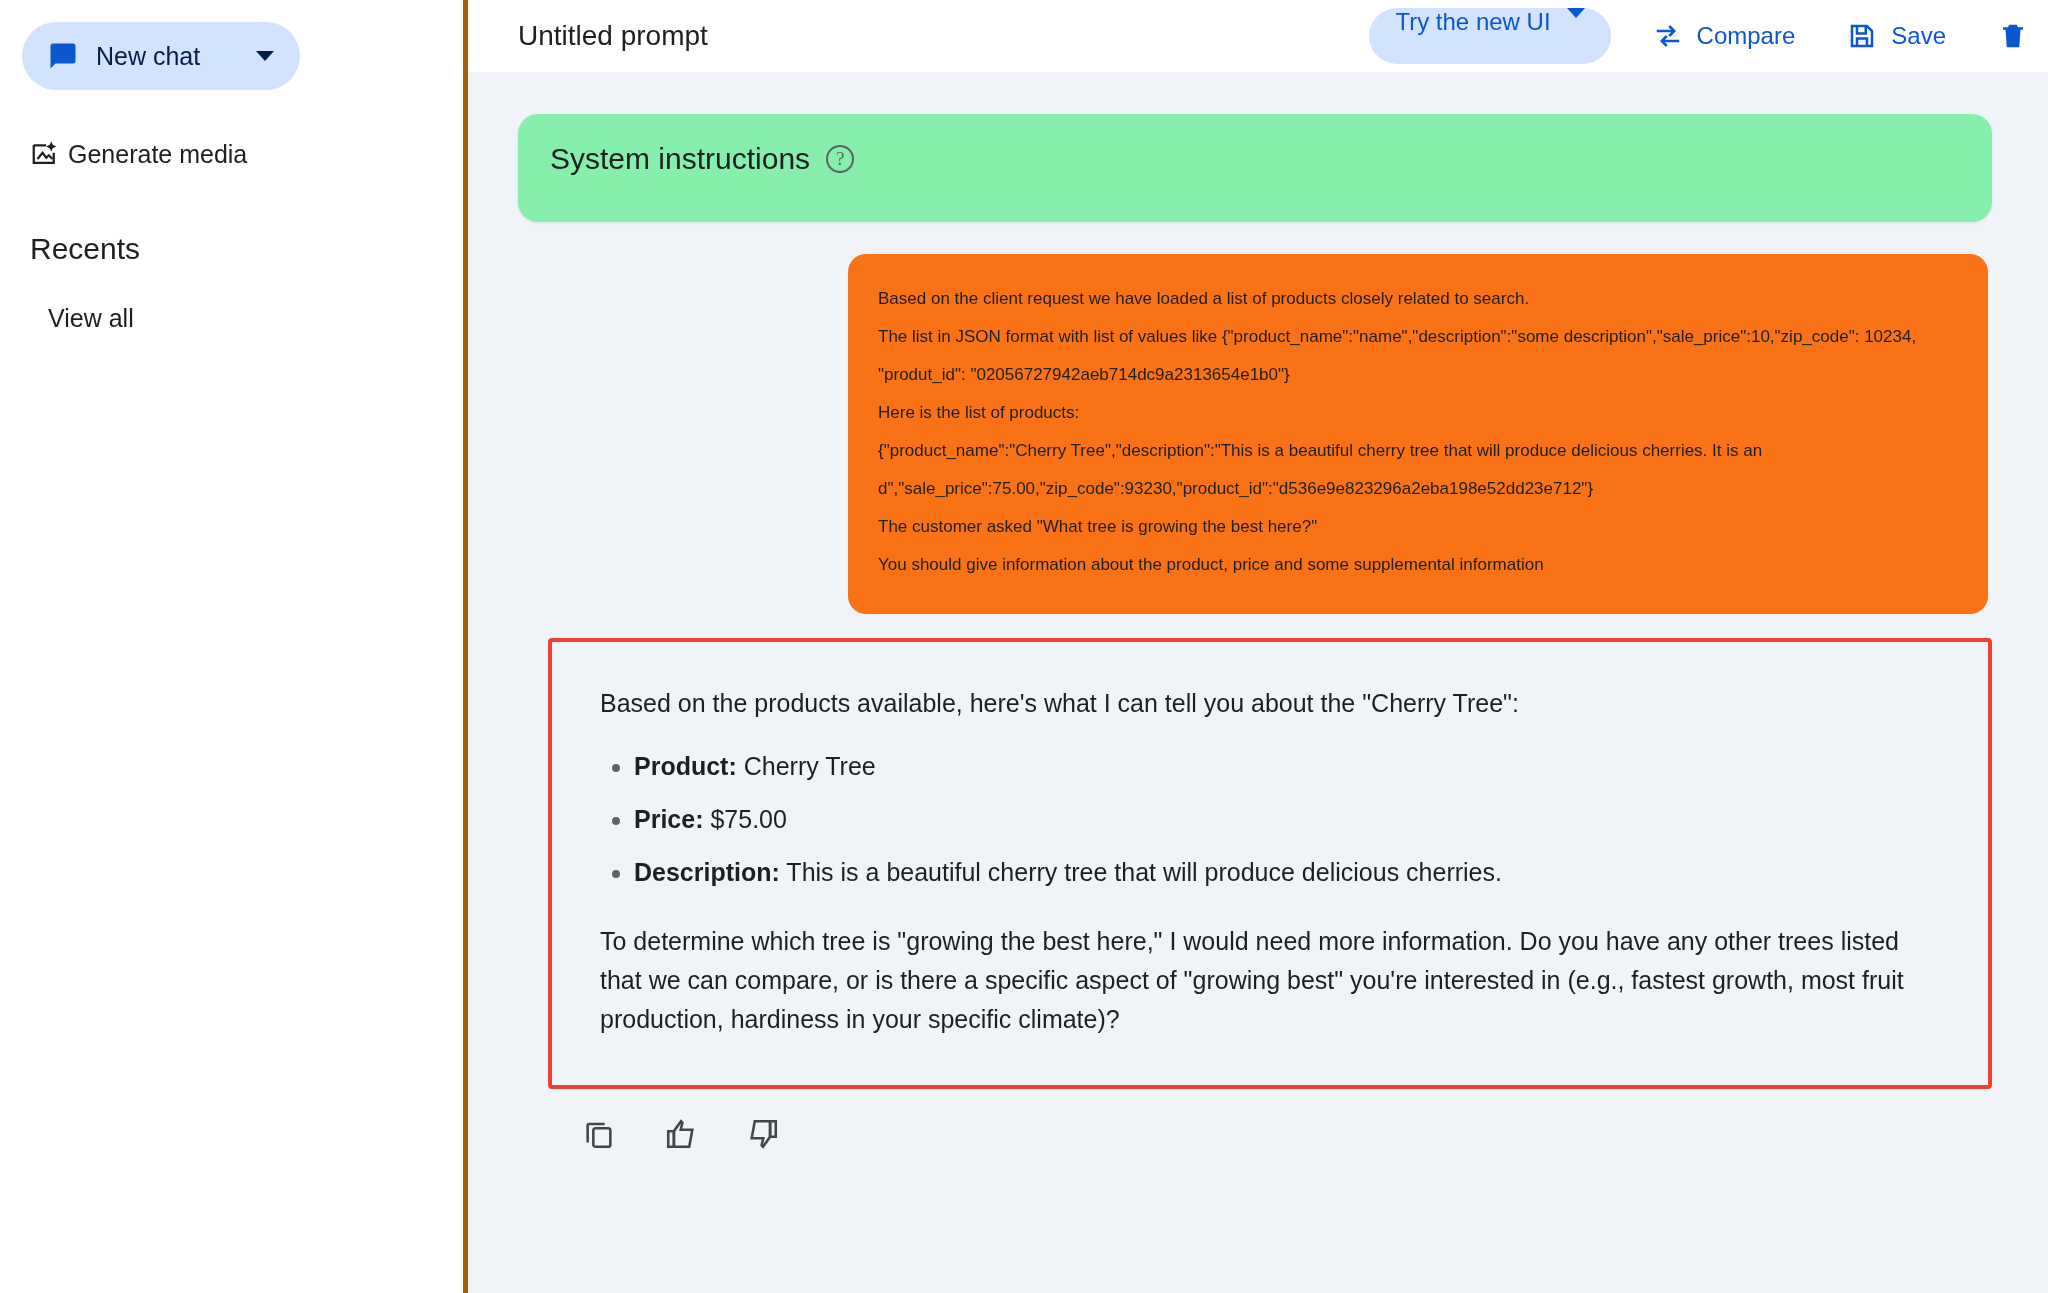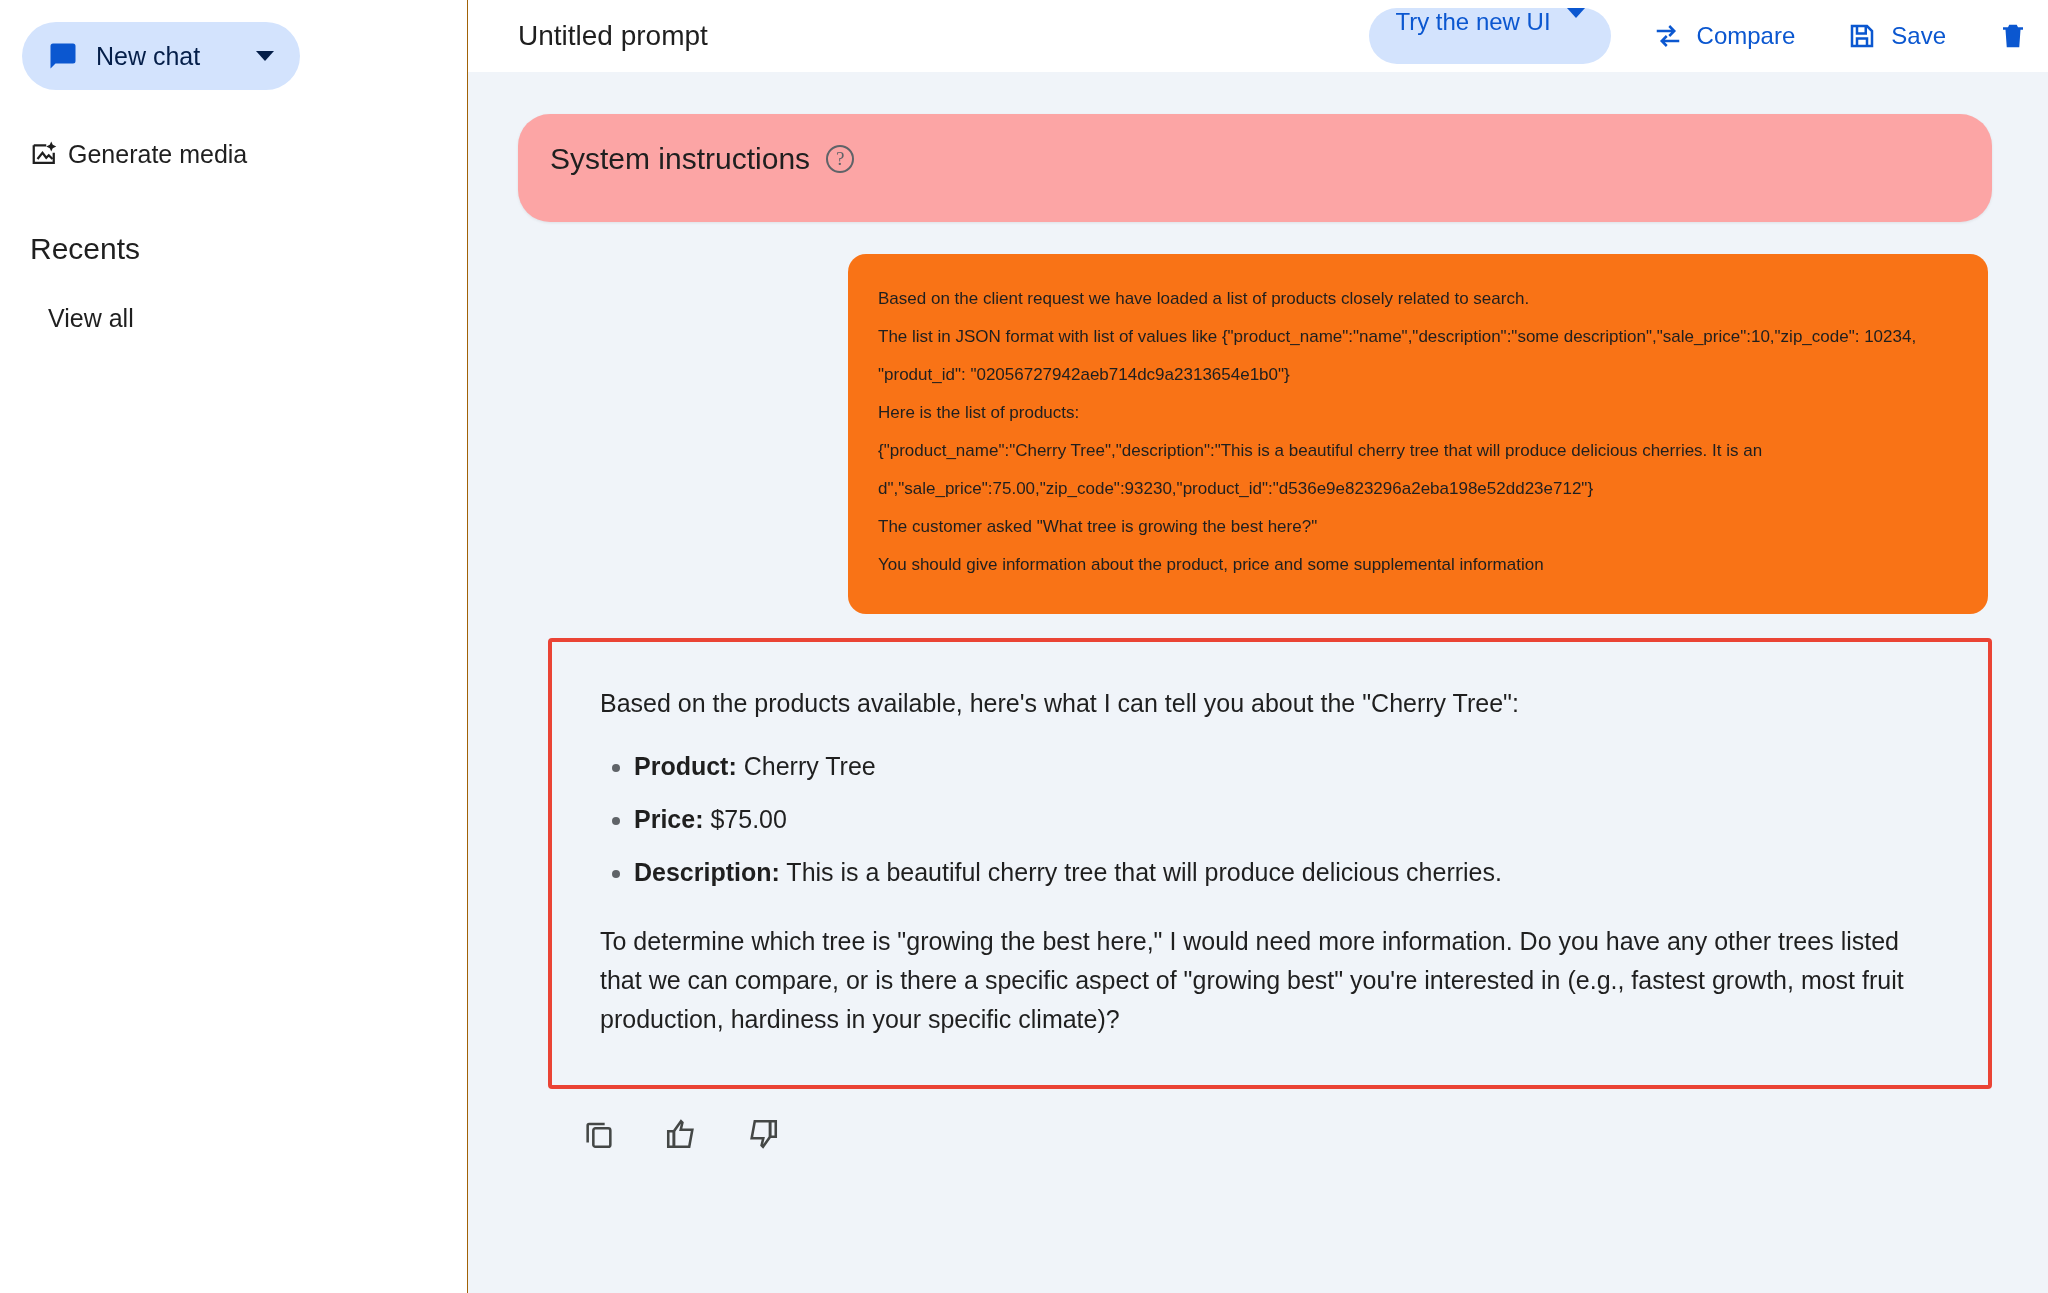--- a/index.html
+++ b/index.html
@@ -14,21 +14,21 @@
   .app {
     display: flex;
     width: 2048px; height: 1293px;
   }
 
   
   .sidebar {
     width: 468px;
     height: 100%;
     background: #ffffff;
-    border-right: 1px solid #a16207;
+    border-right: 5px solid #a16207;
     padding: 0;
     flex: 0 0 468px;
     position: relative;
   }
   .new-chat-btn {
     display: flex;
     align-items: center;
     gap: 18px;
     margin: 22px 0 0 22px;
     width: 278px;
@@ -138,22 +138,22 @@
   .top-action .ic { width: 30px; height: 30px; display: inline-flex; }
   .trash-action { margin-right: 20px; }
 
   .content {
     flex: 1;
     overflow: hidden;
     padding: 42px 56px 0 50px;
   }
 
   .sys-card {
-    background: #fca5a5;
-    border-radius: 32px;
+    background: #86efac;
+    border-radius: 20px;
     padding: 28px 48px 30px 32px;
     box-shadow: 0 1px 3px rgba(0,0,0,0.08);
     max-width: 1490px;
   }
   .sys-head {
     display: flex;
     align-items: center;
     gap: 16px;
     margin-bottom: 16px;
   }

